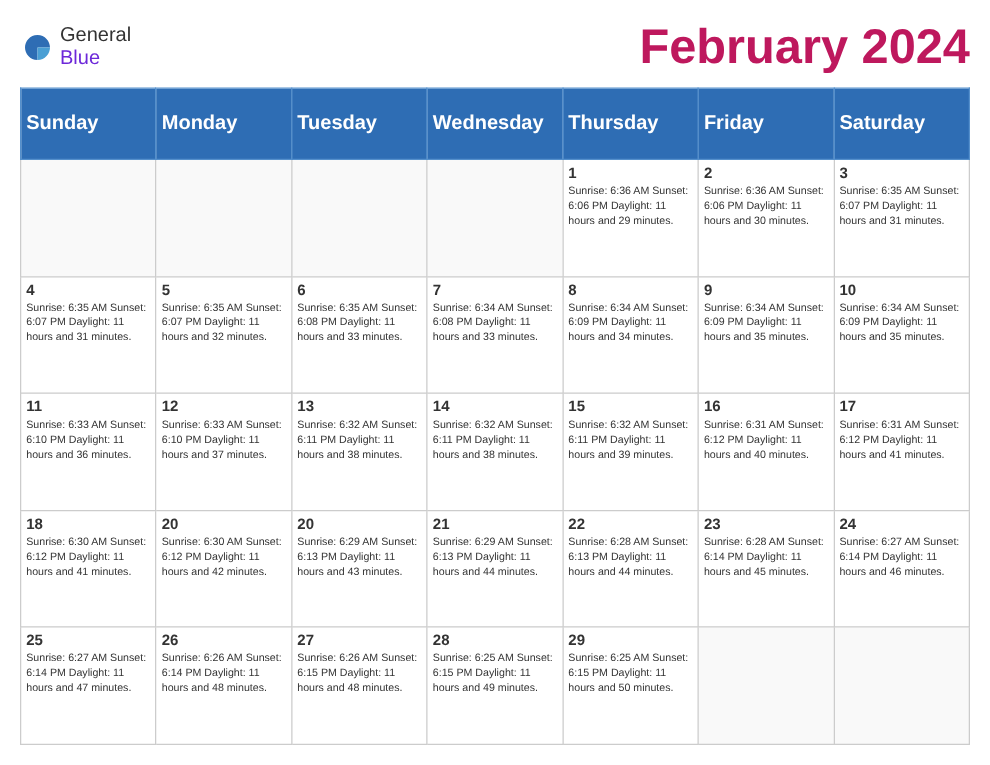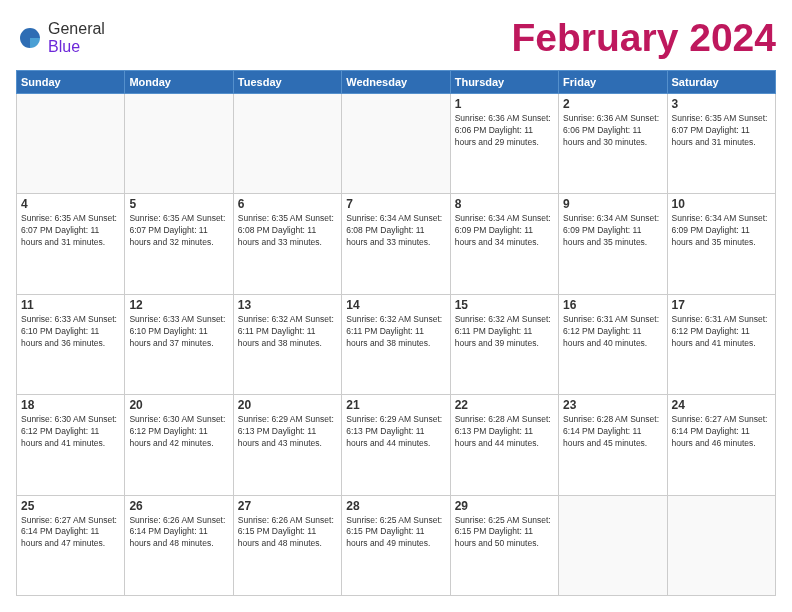--- a/index.html
+++ b/index.html
@@ -50,23 +50,23 @@
     .calendar {
       flex: 1;
       border: 1px solid #ccc;
       border-collapse: collapse;
       width: 100%;
       table-layout: fixed;
     }
     .calendar th {
       background-color: #2e6db4;
       color: #fff;
-      font-size: 11px;
+      font-size: 16px;
       font-weight: bold;
-      padding: 5px 4px;
+      padding: 19px 4px;
       text-align: left;
       border: 1px solid #5590cc;
     }
     .calendar td {
       border: 1px solid #ccc;
       vertical-align: top;
       padding: 3px 4px;
       font-size: 9px;
       color: #333;
       height: 88px;

